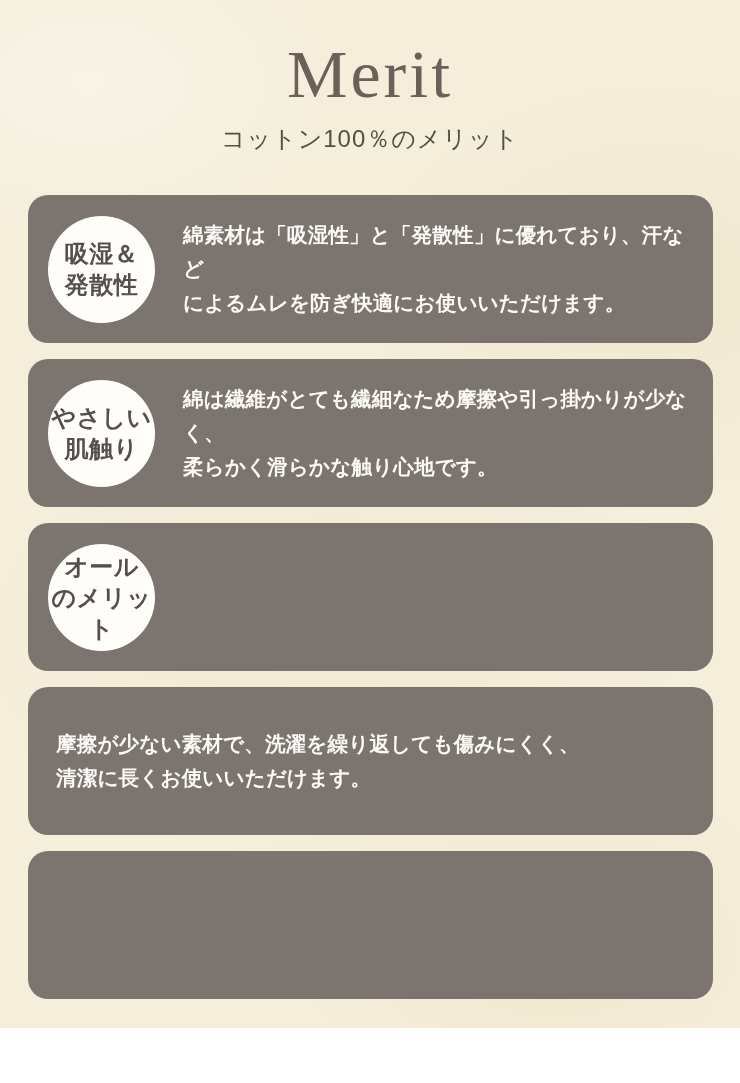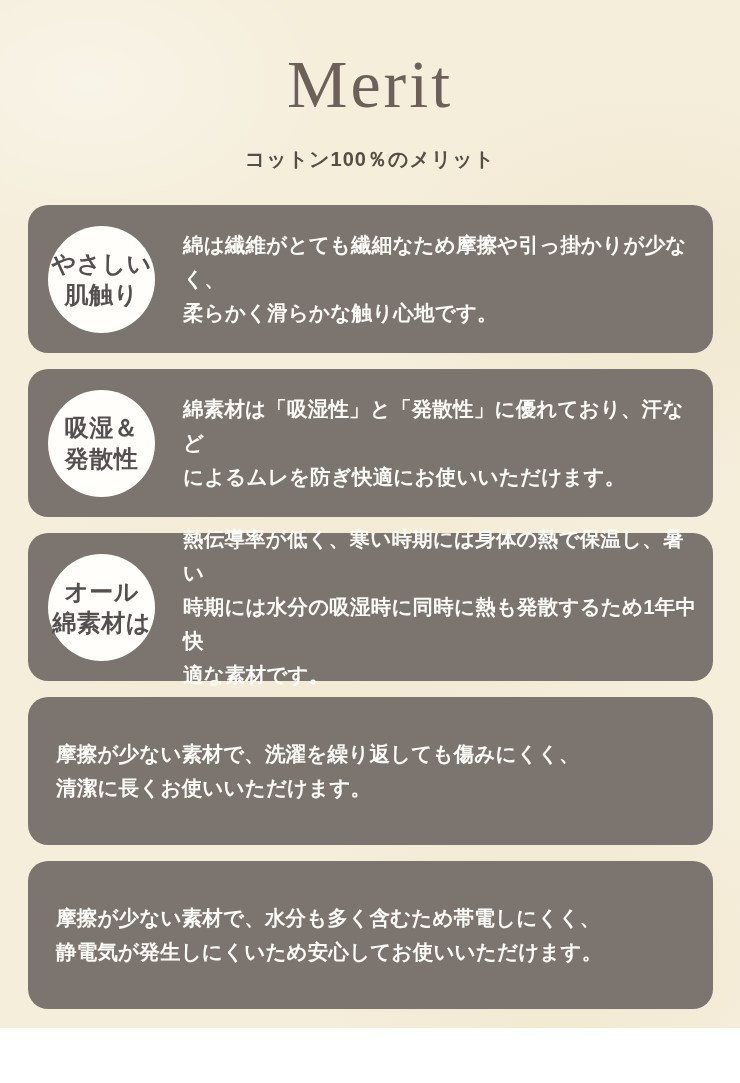--- a/index.html
+++ b/index.html
@@ -23,34 +23,34 @@
     position: absolute;
     top: 0; left: 0;
     width: 740px; height: 1028px;
     background-color: var(--background);
     background-image:
       radial-gradient(ellipse 340px 220px at 12% 8%, rgba(255,255,255,0.35), transparent 70%),
       radial-gradient(ellipse 420px 300px at 88% 28%, rgba(232,218,185,0.35), transparent 70%),
       radial-gradient(ellipse 520px 320px at 45% 62%, rgba(238,226,196,0.40), transparent 70%),
       radial-gradient(ellipse 380px 260px at 75% 92%, rgba(236,223,192,0.45), transparent 70%);
   }
-  .content { position: absolute; top: 15px; left: 0; width: 740px; }
+  .content { position: absolute; top: 5px; left: 0; width: 740px; }
   header { text-align: center; padding-top: 34px; }
   .title {
     font-family: "Liberation Serif", serif;
     font-weight: normal;
     font-size: 68px;
     line-height: 1.05;
     letter-spacing: 3px;
     color: var(--title);
   }
   .subtitle {
-    margin-top: 26px;
-    font-size: 20px;
-    font-weight: bold;
+    margin-top: 13px;
+    font-size: 24px;
+    font-weight: normal;
     letter-spacing: 1px;
     color: var(--subtitle);
   }
   .cards {
     position: absolute;
     top: 190px;
     left: 28px;
     width: 685px;
   }
   .card {
@@ -107,52 +107,47 @@
 <div class="content">
   <header>
     <h1 class="title">Merit</h1>
     <p class="subtitle">コットン100％のメリット</p>
   </header>
 
   <div class="cards">
 
     <div class="card">
       <div class="badge">
+        <span class="badge-label">吸湿＆
+発散性</span>
+      </div>
+      <p class="desc">綿素材は「吸湿性」と「発散性」に優れており、汗など
+によるムレを防ぎ快適にお使いいただけます。</p>
+    </div>
+
+    <div class="card">
+      <div class="badge">
         <span class="badge-label">やさしい
 肌触り</span>
       </div>
       <p class="desc">綿は繊維がとても繊細なため摩擦や引っ掛かりが少なく、
 柔らかく滑らかな触り心地です。</p>
     </div>
 
     <div class="card">
       <div class="badge">
-        <span class="badge-label">吸湿＆
-発散性</span>
+        <span class="badge-label">オール
+のメリット</span>
       </div>
-      <p class="desc">綿素材は「吸湿性」と「発散性」に優れており、汗など
-によるムレを防ぎ快適にお使いいただけます。</p>
-    </div>
-
-    <div class="card">
-      <div class="badge">
-        <span class="badge-label">オール
-綿素材は</span>
-      </div>
-      <p class="desc">熱伝導率が低く、寒い時期には身体の熱で保温し、暑い
-時期には水分の吸湿時に同時に熱も発散するため1年中快
-適な素材です。</p>
     </div>
 
     <div class="card">
       <p class="desc">摩擦が少ない素材で、洗濯を繰り返しても傷みにくく、
 清潔に長くお使いいただけます。</p>
     </div>
 
     <div class="card">
-      <p class="desc">摩擦が少ない素材で、水分も多く含むため帯電しにくく、
-静電気が発生しにくいため安心してお使いいただけます。</p>
     </div>
 
   </div>
 </div>
 
 <div class="bottom-strip"></div>
 
 </body></html>

